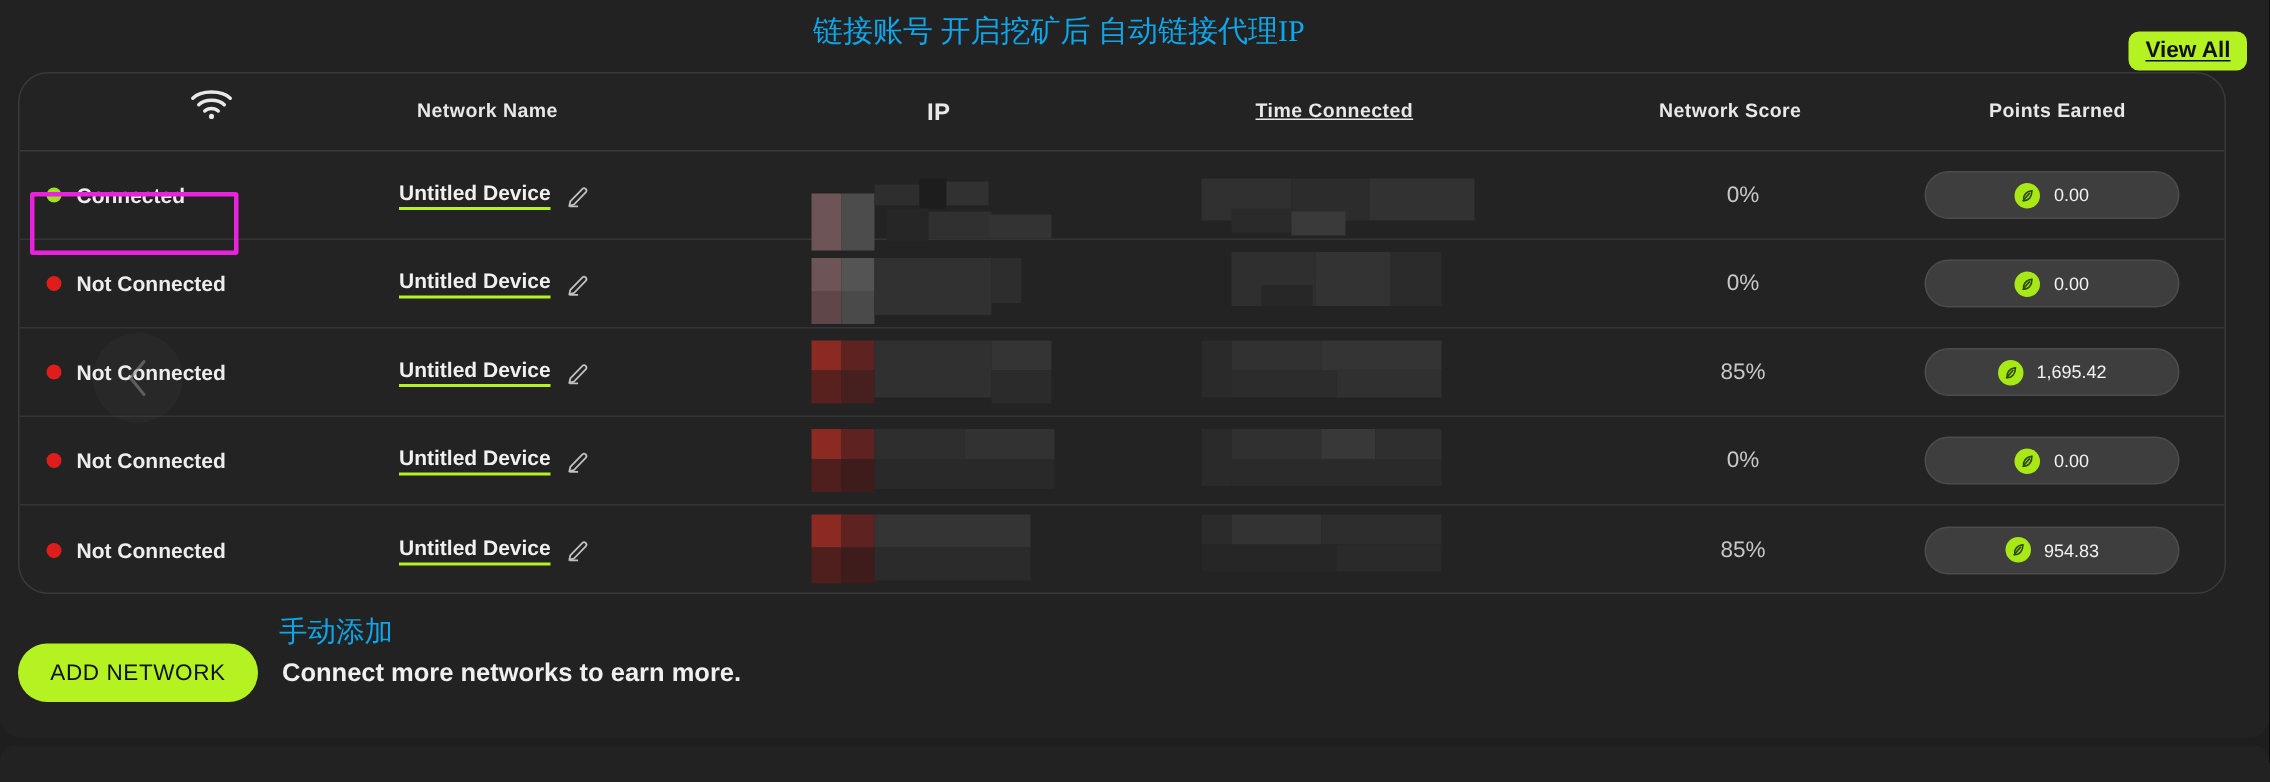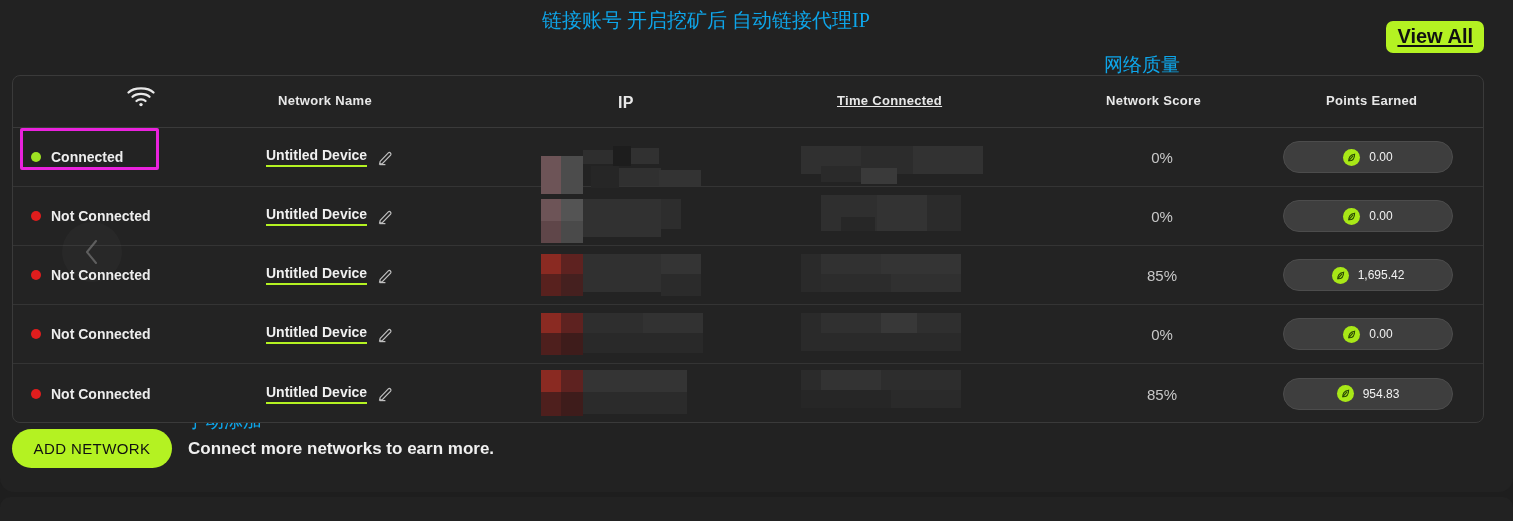--- a/index.html
+++ b/index.html
@@ -38,27 +38,27 @@
   .title {
     position: absolute;
     left: 14px; top: 19px;
     font-size: 21px;
     font-weight: bold;
     color: #f2f2f2;
     letter-spacing: .2px;
   }
   .view-all {
     position: absolute;
-    right: 29px; top: 21px;
+    right: 15px; top: 21px;
     background: #b4f222;
     color: #111;
     border: none;
     border-radius: 7px;
     padding: 4px 11px 5px 11px;
-    font-size: 20px;
+    font-size: 15px;
     font-weight: 700;
     text-decoration: underline;
     text-underline-offset: 2px;
     cursor: pointer;
     font-family: "Liberation Sans", sans-serif;
   }
 
   
   .annot {
     position: absolute;
@@ -71,25 +71,25 @@
   .annot.a-top   { left: 542px;  top: 7px;  font-size: 20px; }
   .annot.a-score { left: 1104px; top: 52px; }
   .annot.a-pts   { left: 1340px; top: 45px; margin-top: 44px; }
   .annot.a-conn  { left: 175px;  top: 156px; }
   .annot.a-notconn { left: 167px; top: 196px; }
   .annot.a-add   { left: 186px;  top: 408px; }
 
   
   .table-card {
     position: absolute;
-    left: 12px; top: 75px;
+    left: 12px; top: 48px;
     width: 1472px; height: 348px;
     background: #232323;
     border: 1px solid #3a3a3a;
-    border-radius: 8px;
+    border-radius: 20px;
     overflow: hidden;
   }
   .thead {
     position: relative;
     height: 52px;
     border-bottom: 1px solid #3a3a3a;
   }
   .th {
     position: absolute;
     top: 17px;

